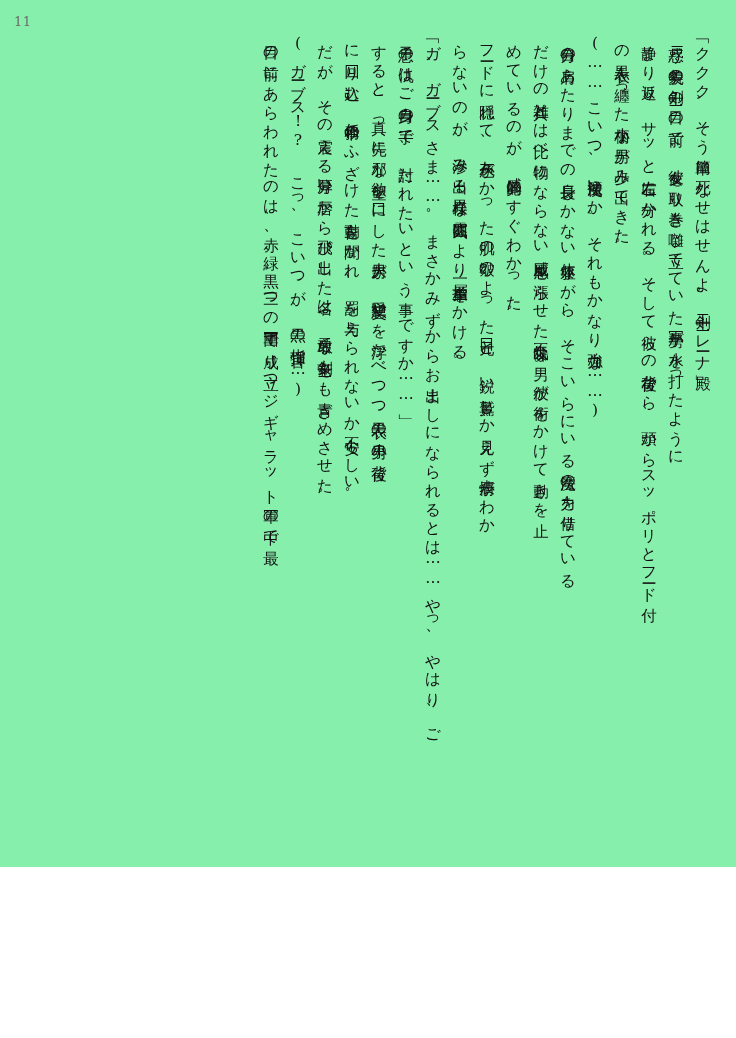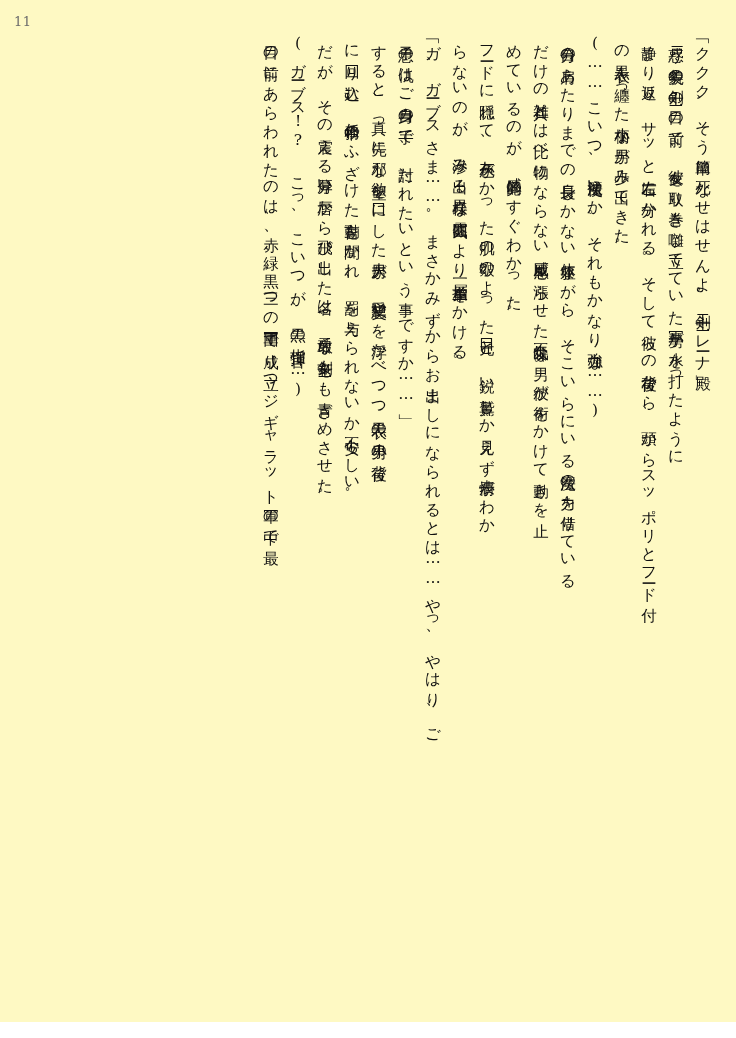--- a/index.html
+++ b/index.html
@@ -6,22 +6,22 @@
     margin: 0;
     padding: 0;
     background: #ffffff;
   }
   body {
     font-family: "DejaVu Serif", "Liberation Serif", serif;
   }
   #page {
     position: relative;
     width: 736px;
-    height: 1022px;
-    background: #fef9c3;
+    height: 867px;
+    background: #86efac;
     overflow: hidden;
   }
   
   #page-number {
     position: absolute;
     top: 14px;
     left: 14px;
     font-size: 13px;
     color: #6b6b6b;
     font-family: "DejaVu Serif", "Liberation Serif", serif;

